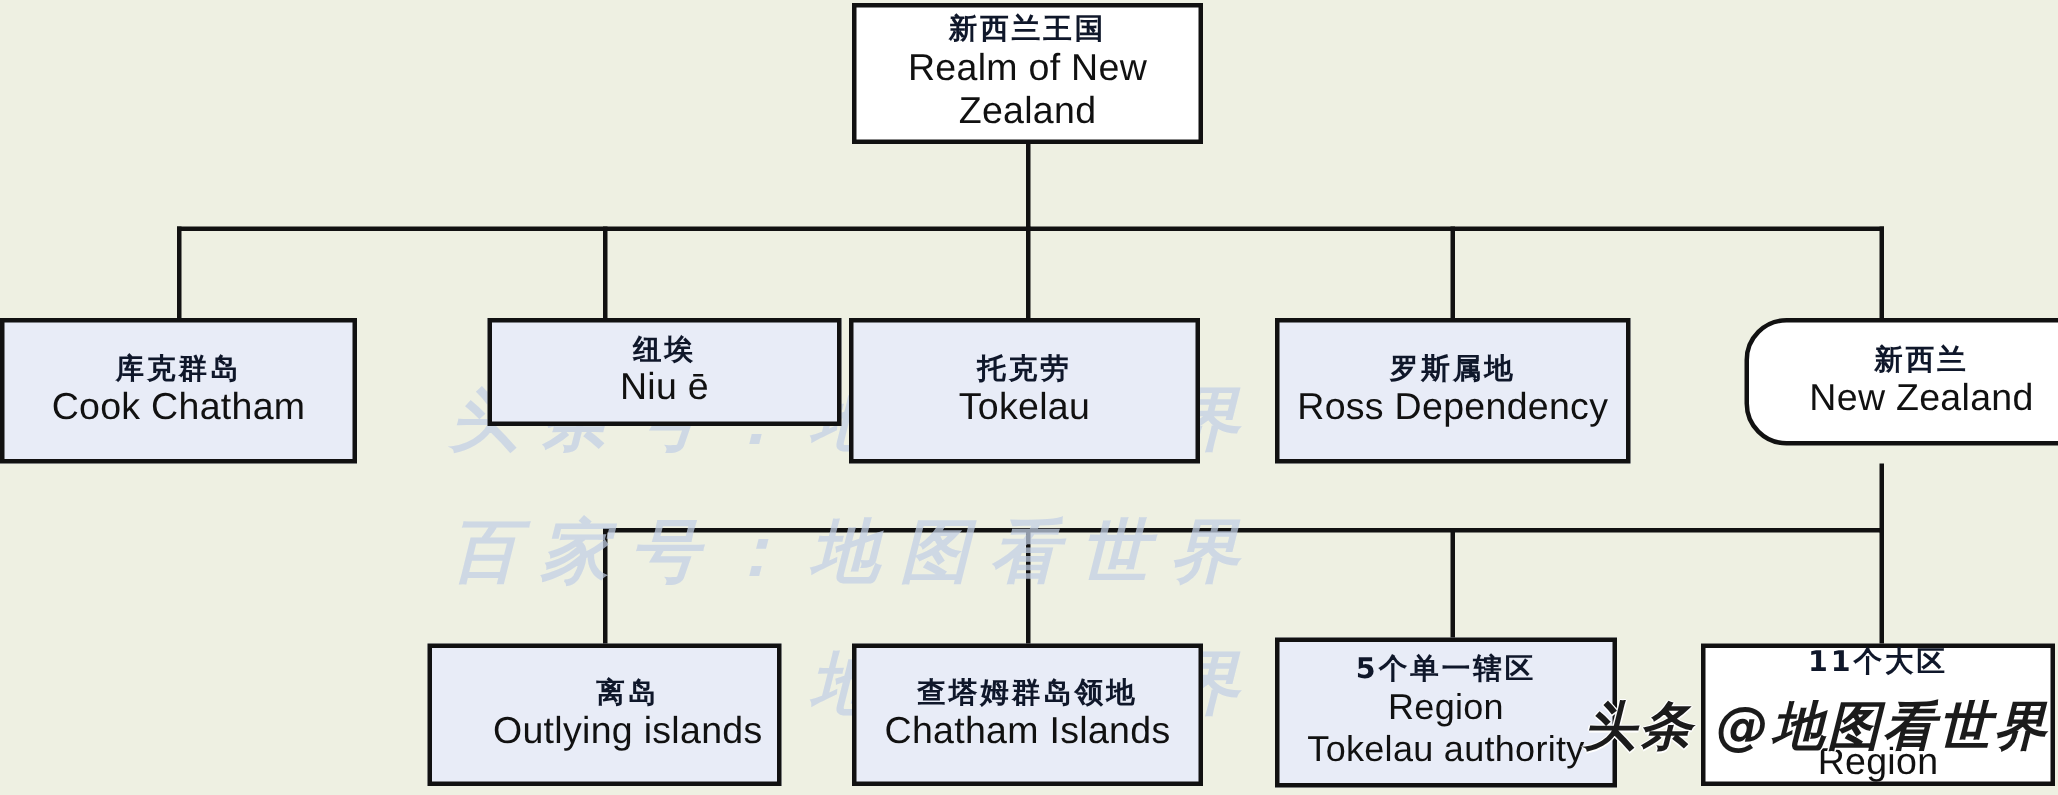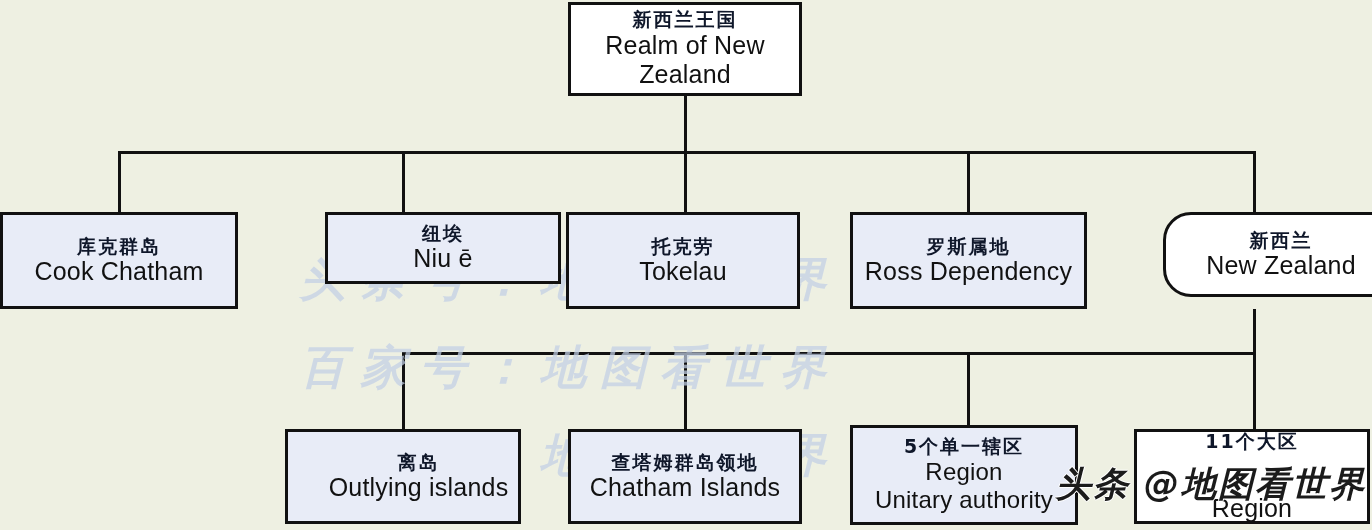--- a/index.html
+++ b/index.html
@@ -146,21 +146,21 @@
   </div>
 
   <div class="node fill" style="left:568px;top:429px;width:234px;height:95px;">
     <div class="cn">查塔姆群岛领地</div>
     <div class="en">Chatham Islands</div>
   </div>
 
   <div class="node fill" style="left:850px;top:425px;width:228px;height:100px;">
     <div class="cn">5个单一辖区</div>
     <div class="en sm">Region</div>
-    <div class="en sm">Unitary authority</div>
+    <div class="en sm">Tokelau authority</div>
   </div>
 
   <div class="node plain" style="left:1134px;top:429px;width:236px;height:95px;gap:42px;">
     <div class="cn">11个大区</div>
     <div class="en">Region</div>
   </div>
 
   <div class="wm-brand">
     <span class="bw">头条 @地图看世界</span>
   </div>

